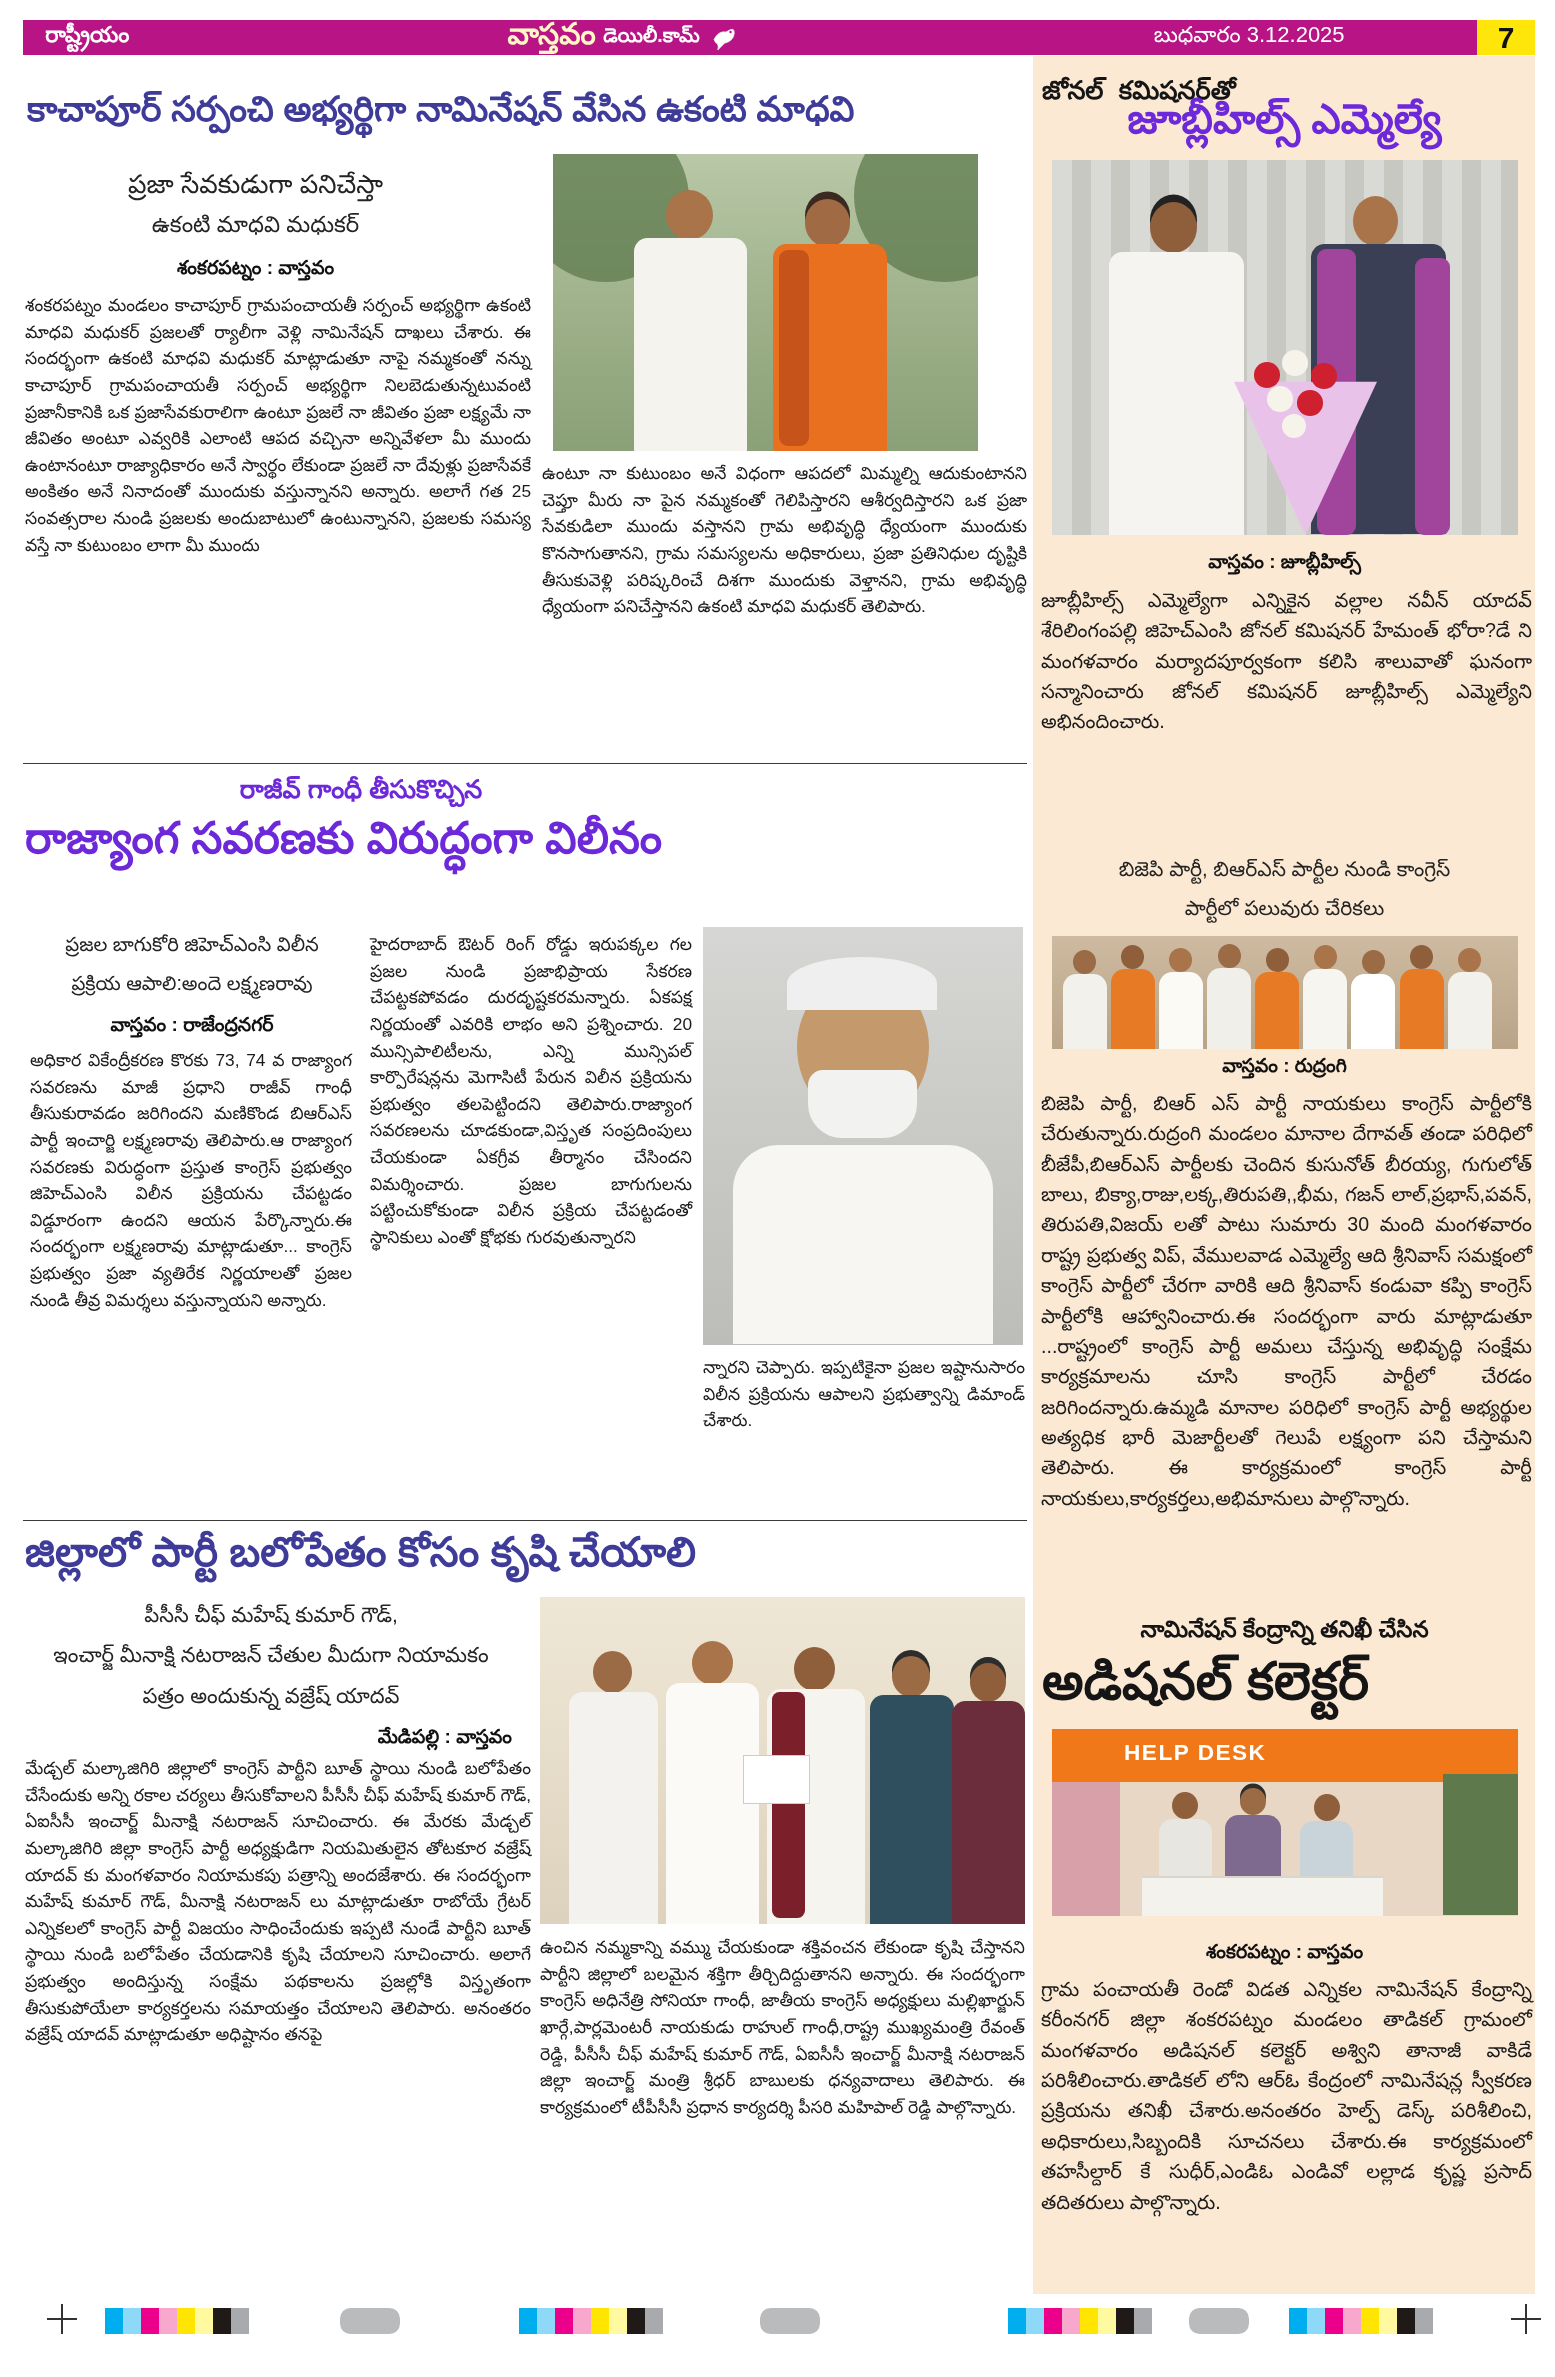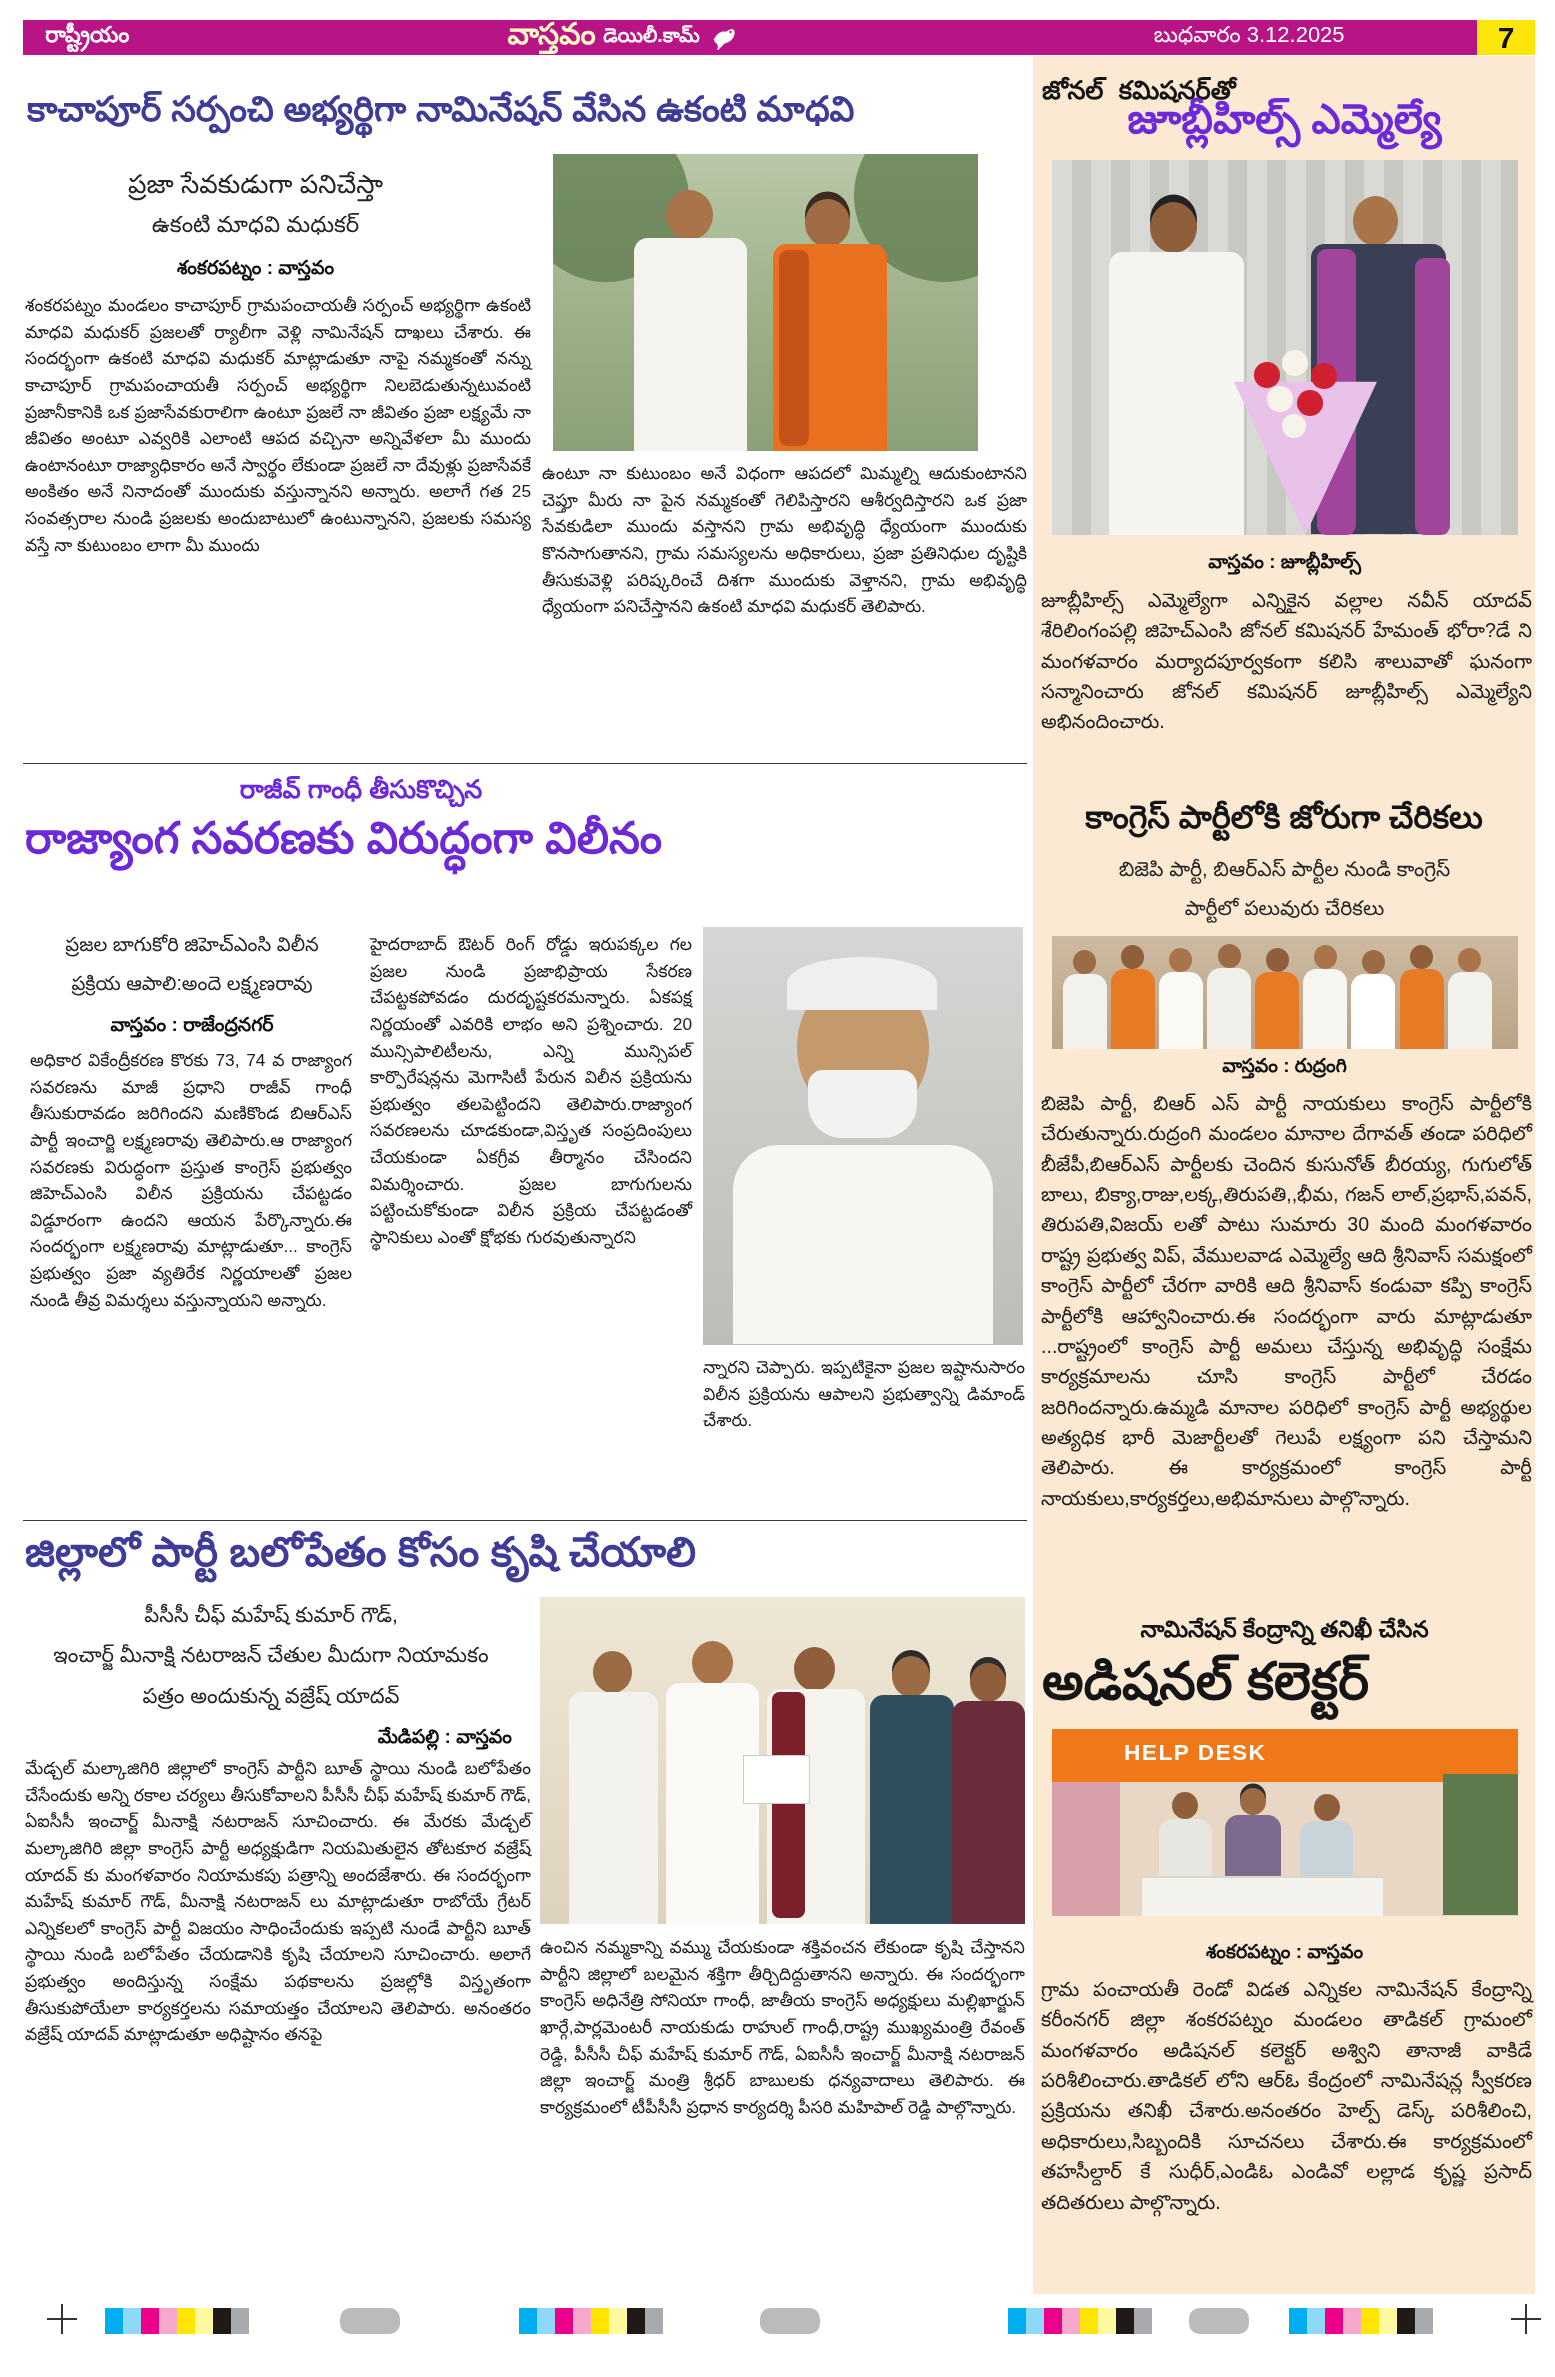--- a/index.html
+++ b/index.html
@@ -154,21 +154,20 @@
     <div class="dot" style="left:230px;top:190px;width:25.6px;height:25.6px;background:#f6f3ea;"></div>
     <div class="dot" style="left:259px;top:203px;width:25.6px;height:25.6px;background:#cf2030;"></div>
     <div class="dot" style="left:215px;top:226px;width:25.6px;height:25.6px;background:#f6f3ea;"></div>
     <div class="dot" style="left:245px;top:230px;width:25.6px;height:25.6px;background:#cf2030;"></div>
     <div class="dot" style="left:230px;top:254px;width:24px;height:24px;background:#f6f3ea;"></div>
   </div>
 
   <div class="abs dateline" style="left:1042px;top:551px;width:485px;font-size:19px;">వాస్తవం : జూబ్లీహిల్స్</div>
   <div class="abs body-text-r" style="left:1041px;top:585px;width:491px;height:197px;">జూబ్లీహిల్స్ ఎమ్మెల్యేగా ఎన్నికైన వల్లాల నవీన్ యాదవ్ శేరిలింగంపల్లి జిహెచ్ఎంసి జోనల్ కమిషనర్ హేమంత్ భోరా?డే ని మంగళవారం మర్యాదపూర్వకంగా కలిసి శాలువాతో ఘనంగా సన్మానించారు జోనల్ కమిషనర్ జూబ్లీహిల్స్ ఎమ్మెల్యేని అభినందించారు.</div>
 
-  <div class="abs hl-black" style="left:1035px;top:799px;width:498px;text-align:center;font-size:32px;">కాంగ్రెస్ పార్టీలోకి జోరుగా చేరికలు</div>
   <div class="abs subhead" style="left:1042px;top:858px;width:485px;font-size:20.3px;">బిజెపి పార్టీ, బిఆర్ఎస్ పార్టీల నుండి కాంగ్రెస్</div>
   <div class="abs subhead" style="left:1042px;top:897px;width:485px;font-size:20.3px;">పార్టీలో పలువురు చేరికలు</div>
 
   <div class="photo photoB" style="left:1052px;top:936px;width:466px;height:113px;">
     <div class="ph-head" style="left:21px;top:13.5px;width:22.6px;height:24px;background:#9a6b45;"></div>
     <div class="ph-torso" style="left:10.5px;top:38px;width:44px;height:75px;background:#f2f1ec;"></div>
     <div class="ph-head" style="left:69px;top:9px;width:22.6px;height:24px;background:#8f5f3c;"></div>
     <div class="ph-torso" style="left:59px;top:33px;width:44px;height:80px;background:#e77b25;"></div>
     <div class="ph-head" style="left:117px;top:12px;width:22.6px;height:24px;background:#a9744a;"></div>
     <div class="ph-torso" style="left:107px;top:36px;width:44px;height:77px;background:#fbfaf5;"></div>

